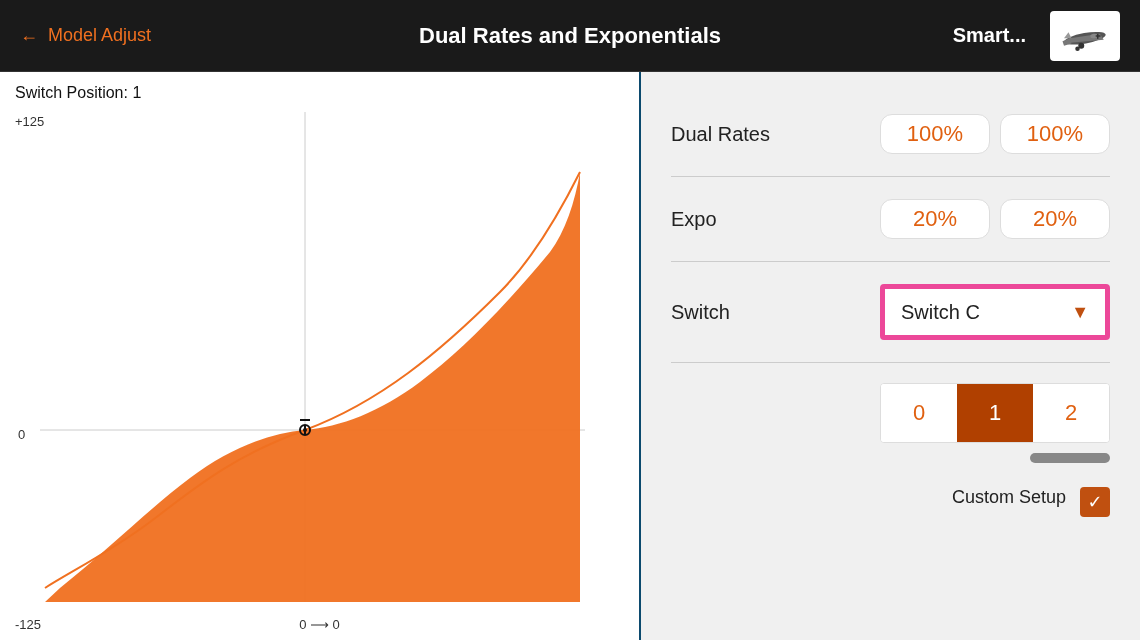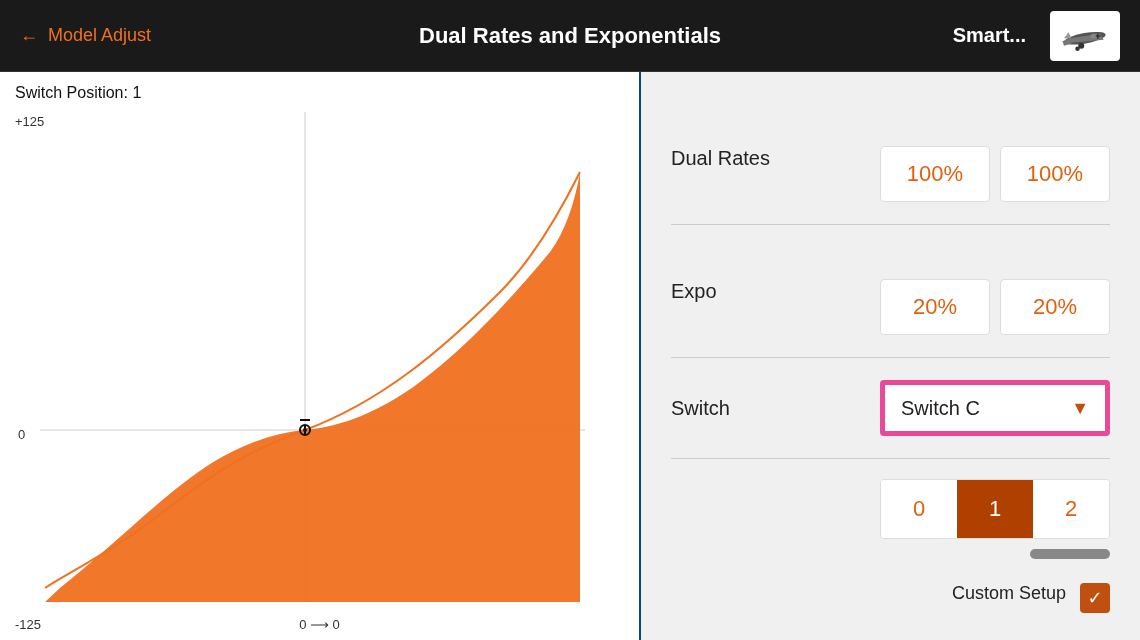--- a/index.html
+++ b/index.html
@@ -130,32 +130,31 @@
       font-size: 20px;
       color: #222;
       font-weight: 400;
     }
     .param-values {
       display: flex;
       gap: 10px;
     }
     .value-box {
       width: 110px;
-      height: 56px;
+      height: 40px;
       background: #ffffff;
       border: 1px solid #ddd;
-      border-radius: 4px;
+      border-radius: 12px;
       display: flex;
       align-items: center;
       justify-content: center;
       font-size: 22px;
       color: #e06010;
       font-weight: 500;
       cursor: pointer;
-      margin-top: 32px;
     }
 
     .switch-row {
       display: flex;
       align-items: center;
       justify-content: space-between;
       padding: 22px 0;
       border-bottom: 1px solid #ccc;
     }
 

